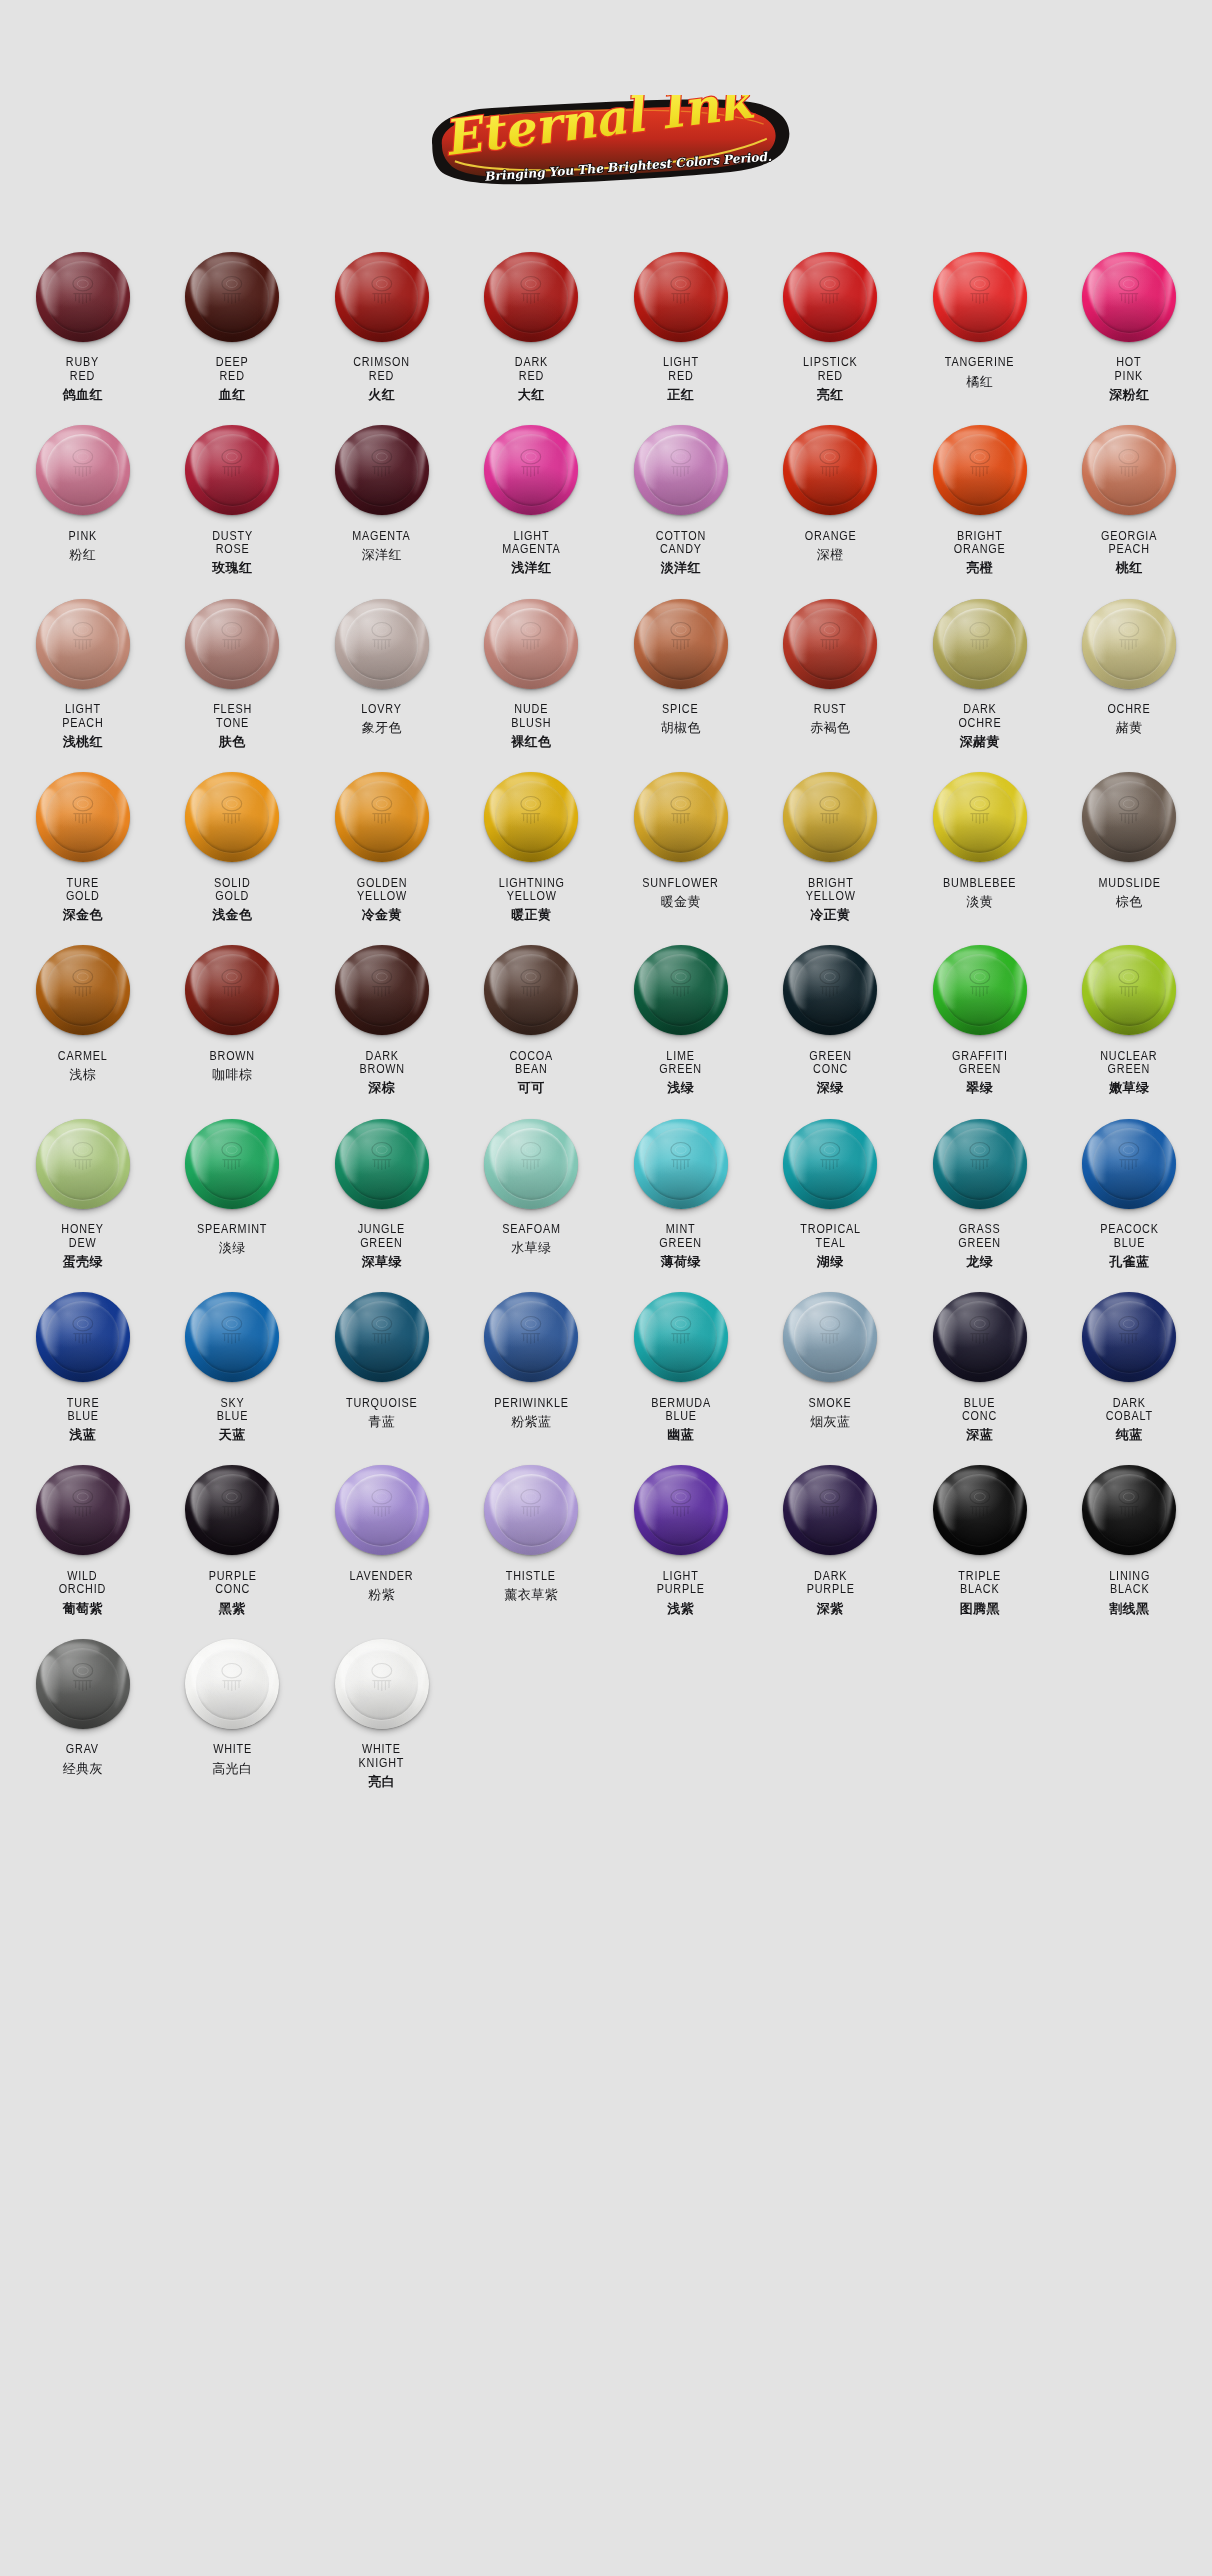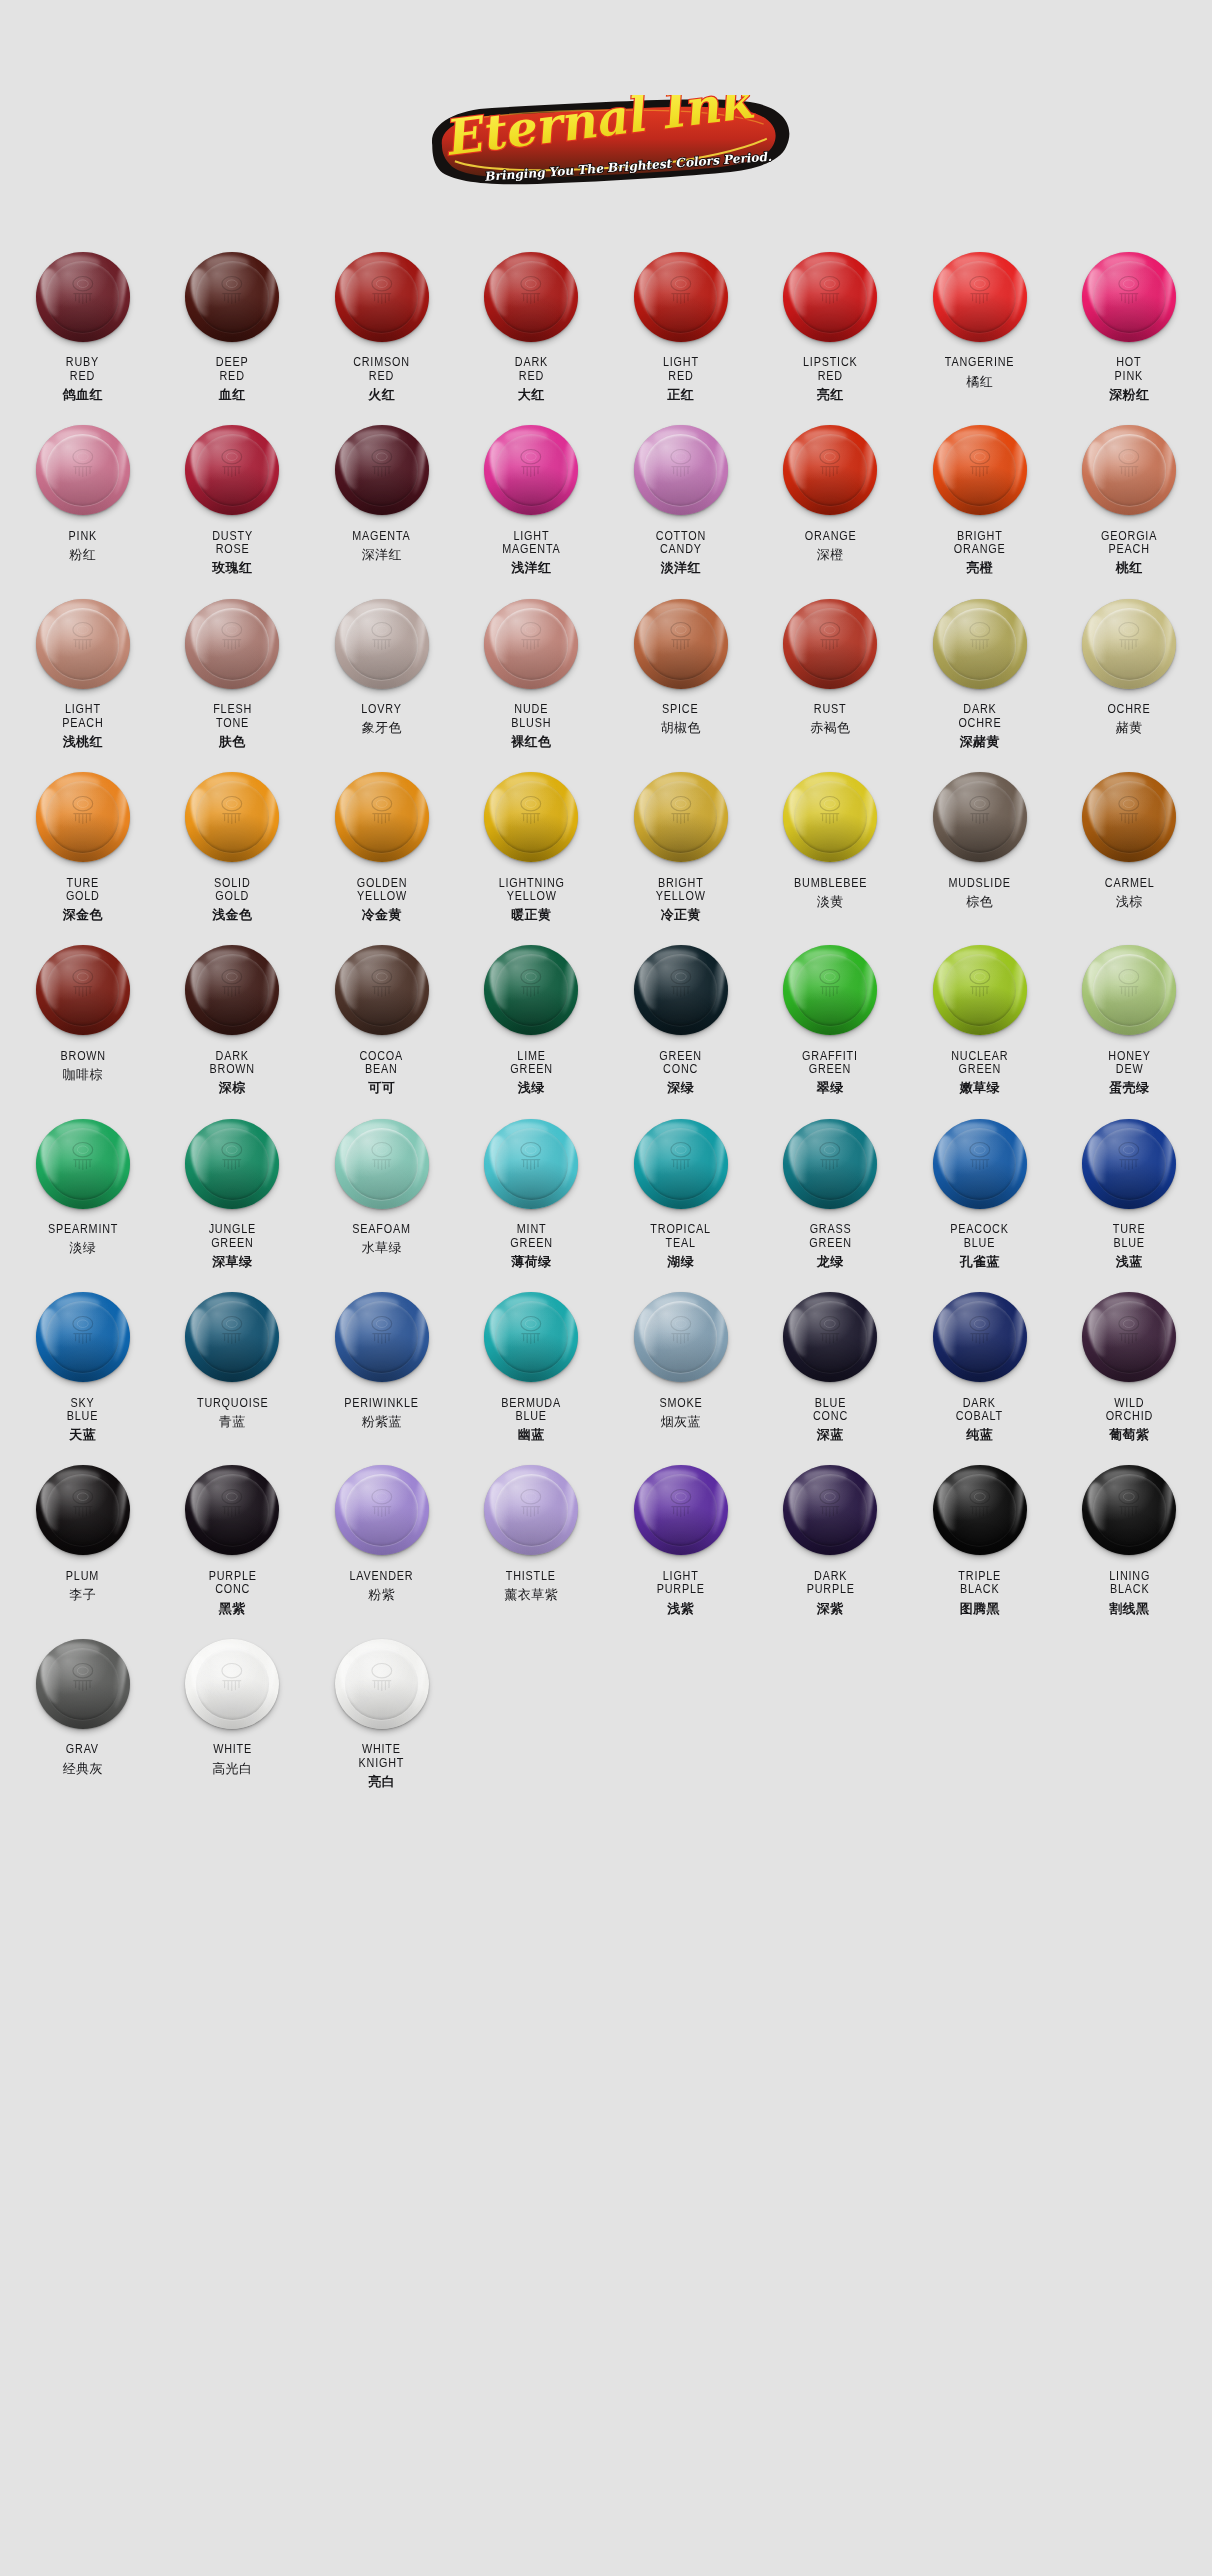--- a/index.html
+++ b/index.html
@@ -774,20 +774,40 @@
           </div>
           <div class="spec-left"></div>
           <div class="spec-right"></div>
           <div class="spec-top"></div>
         </div>
       </div>
       <div class="label-en">LIGHTNING
 YELLOW</div>
       <div class="label-cn">暖正黄</div>
     </div>
+    <div class="cell">
+      <div class="cap-wrap">
+        <div class="cap" style="background-color: rgb(212, 165, 36);">
+          <div class="body"></div>
+          <div class="ring"></div>
+          <div class="emboss">
+            <svg viewBox="0 0 40 42" xmlns="http://www.w3.org/2000/svg">
+  <ellipse cx="20" cy="13" rx="11" ry="8" fill="none" stroke="rgba(0,0,0,0.55)" stroke-width="1.3"></ellipse>
+  <ellipse cx="20" cy="13" rx="6" ry="4.2" fill="none" stroke="rgba(255,255,255,0.5)" stroke-width="1"></ellipse>
+  <path d="M10 24 h20 M12 24 v8 M16 24 v10 M20 24 v11 M24 24 v10 M28 24 v8" stroke="rgba(0,0,0,0.5)" stroke-width="1.2" fill="none" stroke-linecap="round"></path>
+</svg>
+          </div>
+          <div class="spec-left"></div>
+          <div class="spec-right"></div>
+          <div class="spec-top"></div>
+        </div>
+      </div>
+      <div class="label-en">SUNFLOWER</div>
+      <div class="label-cn">暖金黄</div>
+    </div>
     <div class="cell two-line">
       <div class="cap-wrap">
         <div class="cap" style="background-color: rgb(205, 167, 44);">
           <div class="body"></div>
           <div class="ring"></div>
           <div class="emboss">
             <svg viewBox="0 0 40 42" xmlns="http://www.w3.org/2000/svg">
   <ellipse cx="20" cy="13" rx="11" ry="8" fill="none" stroke="rgba(0,0,0,0.55)" stroke-width="1.3"></ellipse>
   <ellipse cx="20" cy="13" rx="6" ry="4.2" fill="none" stroke="rgba(255,255,255,0.5)" stroke-width="1"></ellipse>
   <path d="M10 24 h20 M12 24 v8 M16 24 v10 M20 24 v11 M24 24 v10 M28 24 v8" stroke="rgba(0,0,0,0.5)" stroke-width="1.2" fill="none" stroke-linecap="round"></path>
@@ -1352,40 +1372,20 @@
 </svg>
           </div>
           <div class="spec-left"></div>
           <div class="spec-right"></div>
           <div class="spec-top"></div>
         </div>
       </div>
       <div class="label-en">WILD
 ORCHID</div>
       <div class="label-cn">葡萄紫</div>
-    </div>
-    <div class="cell">
-      <div class="cap-wrap">
-        <div class="cap" style="background-color: rgb(13, 10, 11);">
-          <div class="body"></div>
-          <div class="ring"></div>
-          <div class="emboss">
-            <svg viewBox="0 0 40 42" xmlns="http://www.w3.org/2000/svg">
-  <ellipse cx="20" cy="13" rx="11" ry="8" fill="none" stroke="rgba(0,0,0,0.55)" stroke-width="1.3"></ellipse>
-  <ellipse cx="20" cy="13" rx="6" ry="4.2" fill="none" stroke="rgba(255,255,255,0.5)" stroke-width="1"></ellipse>
-  <path d="M10 24 h20 M12 24 v8 M16 24 v10 M20 24 v11 M24 24 v10 M28 24 v8" stroke="rgba(0,0,0,0.5)" stroke-width="1.2" fill="none" stroke-linecap="round"></path>
-</svg>
-          </div>
-          <div class="spec-left"></div>
-          <div class="spec-right"></div>
-          <div class="spec-top"></div>
-        </div>
-      </div>
-      <div class="label-en">PLUM</div>
-      <div class="label-cn">李子</div>
     </div>
     <div class="cell two-line">
       <div class="cap-wrap">
         <div class="cap" style="background-color: rgb(19, 12, 20);">
           <div class="body"></div>
           <div class="ring"></div>
           <div class="emboss">
             <svg viewBox="0 0 40 42" xmlns="http://www.w3.org/2000/svg">
   <ellipse cx="20" cy="13" rx="11" ry="8" fill="none" stroke="rgba(0,0,0,0.55)" stroke-width="1.3"></ellipse>
   <ellipse cx="20" cy="13" rx="6" ry="4.2" fill="none" stroke="rgba(255,255,255,0.5)" stroke-width="1"></ellipse>

